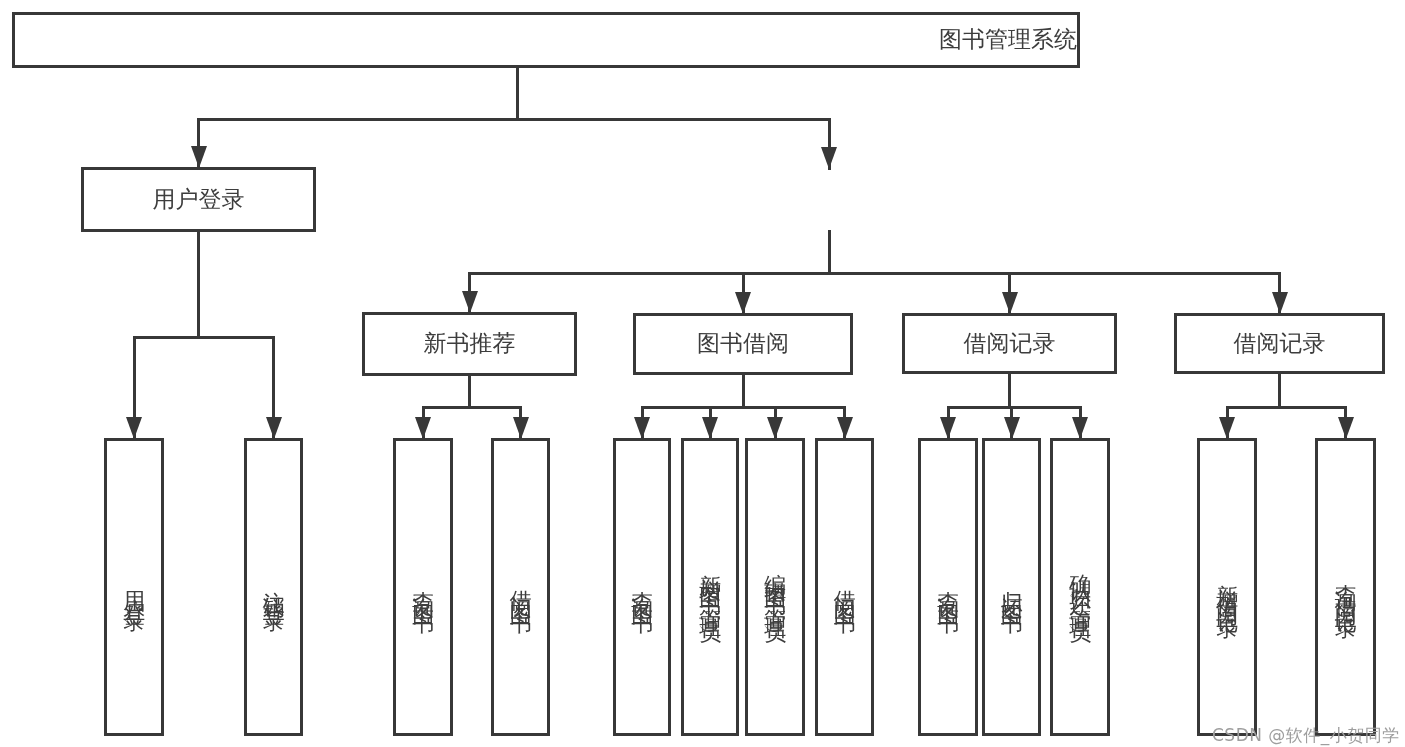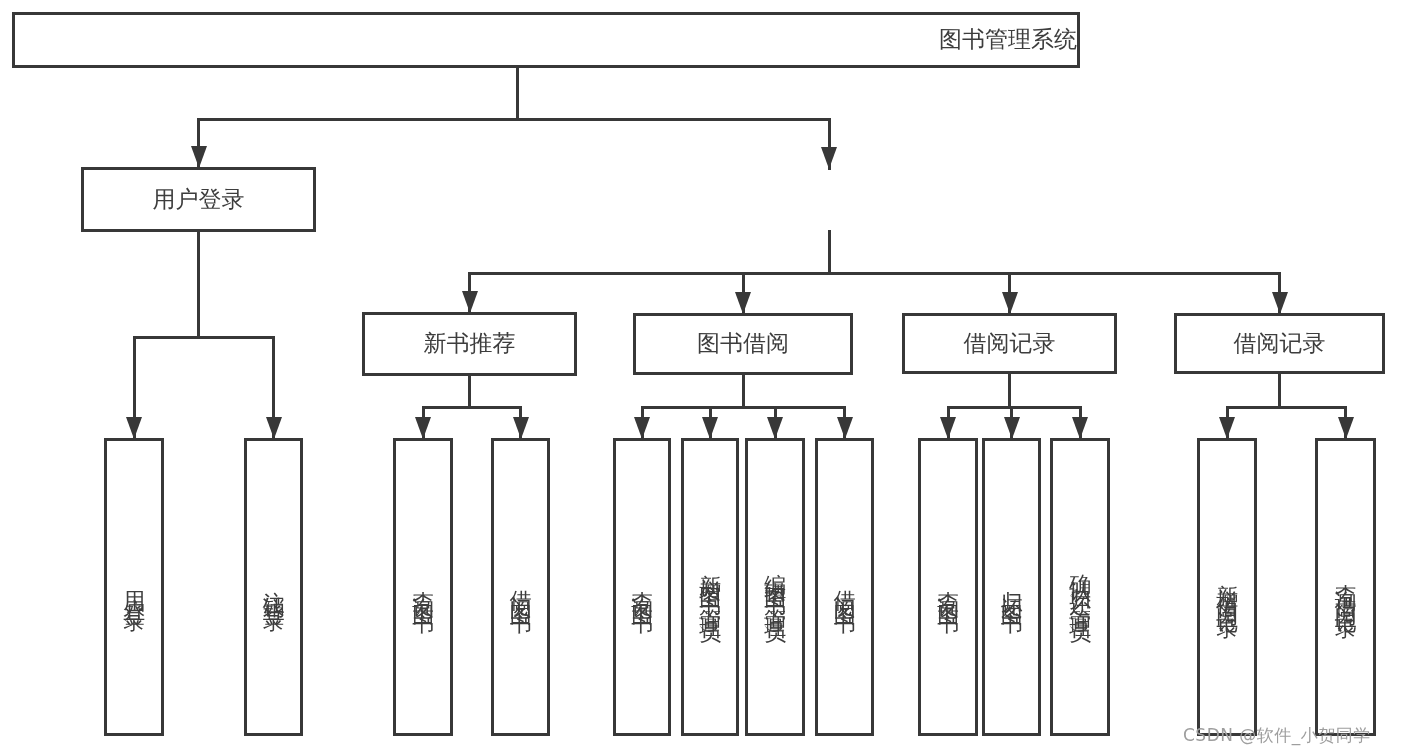--- a/index.html
+++ b/index.html
@@ -54,21 +54,21 @@
   .arrow{
     position:absolute;
     width:0;height:0;
     border-left:8px solid transparent;
     border-right:8px solid transparent;
     border-top:22px solid var(--line);
     z-index:3;
   }
   #watermark{
     position:absolute;
-    left:1183px;
+    left:1212px;
     top:724px;
     font-size:17px;
     color:var(--wm);
     z-index:5;
     white-space:nowrap;
     letter-spacing:0.5px;
   }
 </style>
 </head>
 <body>

